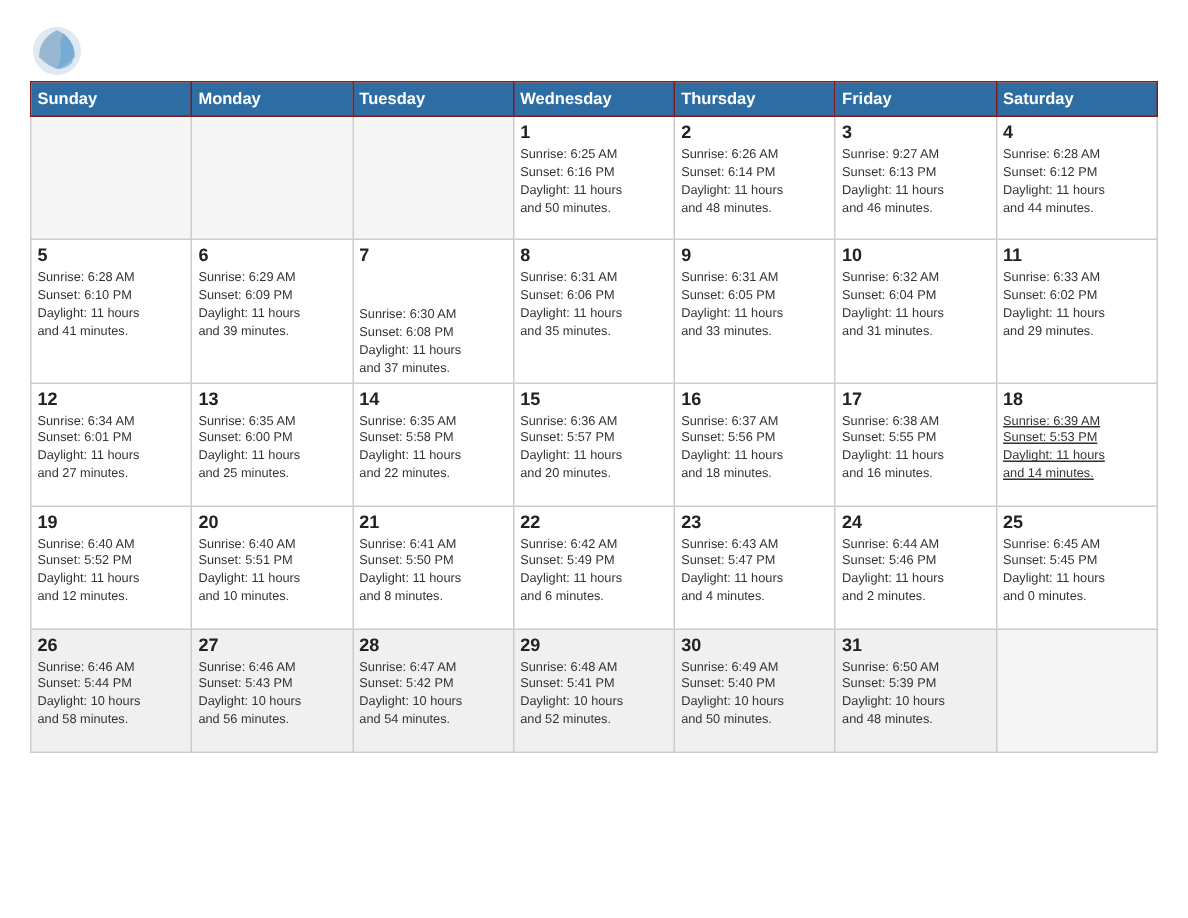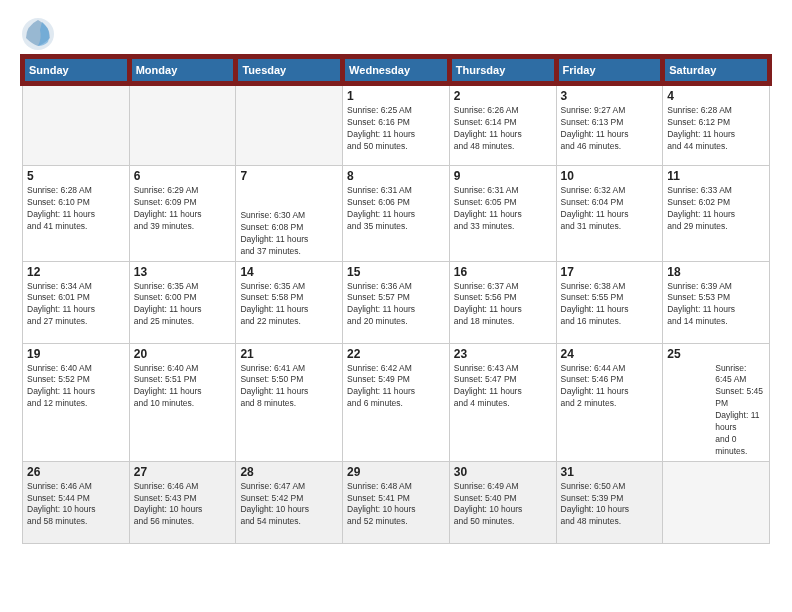--- a/index.html
+++ b/index.html
@@ -57,21 +57,21 @@
       border-collapse: collapse;
       table-layout: fixed;
     }
     .calendar th {
       background: #2e6da4;
       color: #fff;
       font-size: 11px;
       font-weight: bold;
       padding: 5px 4px;
       text-align: left;
-      border: 5px solid #7f1d1d;
+      border: 1px solid #7f1d1d;
     }
     .calendar td {
       border: 1px solid #ccc;
       vertical-align: top;
       padding: 3px 4px;
       font-size: 9px;
       color: #333;
       height: 82px;
       width: calc(100% / 7);
     }
@@ -253,21 +253,21 @@
           </td>
           <td>
             <div class="day-num">17</div>
             <div class="day-info" style="white-space: pre-line;">Sunrise: 6:38 AM
 Sunset: 5:55 PM
 Daylight: 11 hours
 and 16 minutes.</div>
           </td>
           <td>
             <div class="day-num">18</div>
-            <div class="day-info" style="white-space: pre-line;">Sunrise: 6:39 AM
+            <div class="day-info" style="white-space: pre-line; text-decoration: underline;">Sunrise: 6:39 AM
 Sunset: 5:53 PM
 Daylight: 11 hours
 and 14 minutes.</div>
           </td>
         </tr>
         <tr>
           <td>
             <div class="day-num">19</div>
             <div class="day-info" style="white-space: pre-line;">Sunrise: 6:40 AM
 Sunset: 5:52 PM
@@ -304,21 +304,21 @@
           </td>
           <td>
             <div class="day-num">24</div>
             <div class="day-info" style="white-space: pre-line;">Sunrise: 6:44 AM
 Sunset: 5:46 PM
 Daylight: 11 hours
 and 2 minutes.</div>
           </td>
           <td>
             <div class="day-num">25</div>
-            <div class="day-info" style="white-space: pre-line; margin-left: 48px;">Sunrise: 6:45 AM
+            <div class="day-info" style="white-space: pre-line;">Sunrise: 6:45 AM
 Sunset: 5:45 PM
 Daylight: 11 hours
 and 0 minutes.</div>
           </td>
         </tr>
         <tr class="last-row">
           <td>
             <div class="day-num">26</div>
             <div class="day-info" style="white-space: pre-line;">Sunrise: 6:46 AM
 Sunset: 5:44 PM

